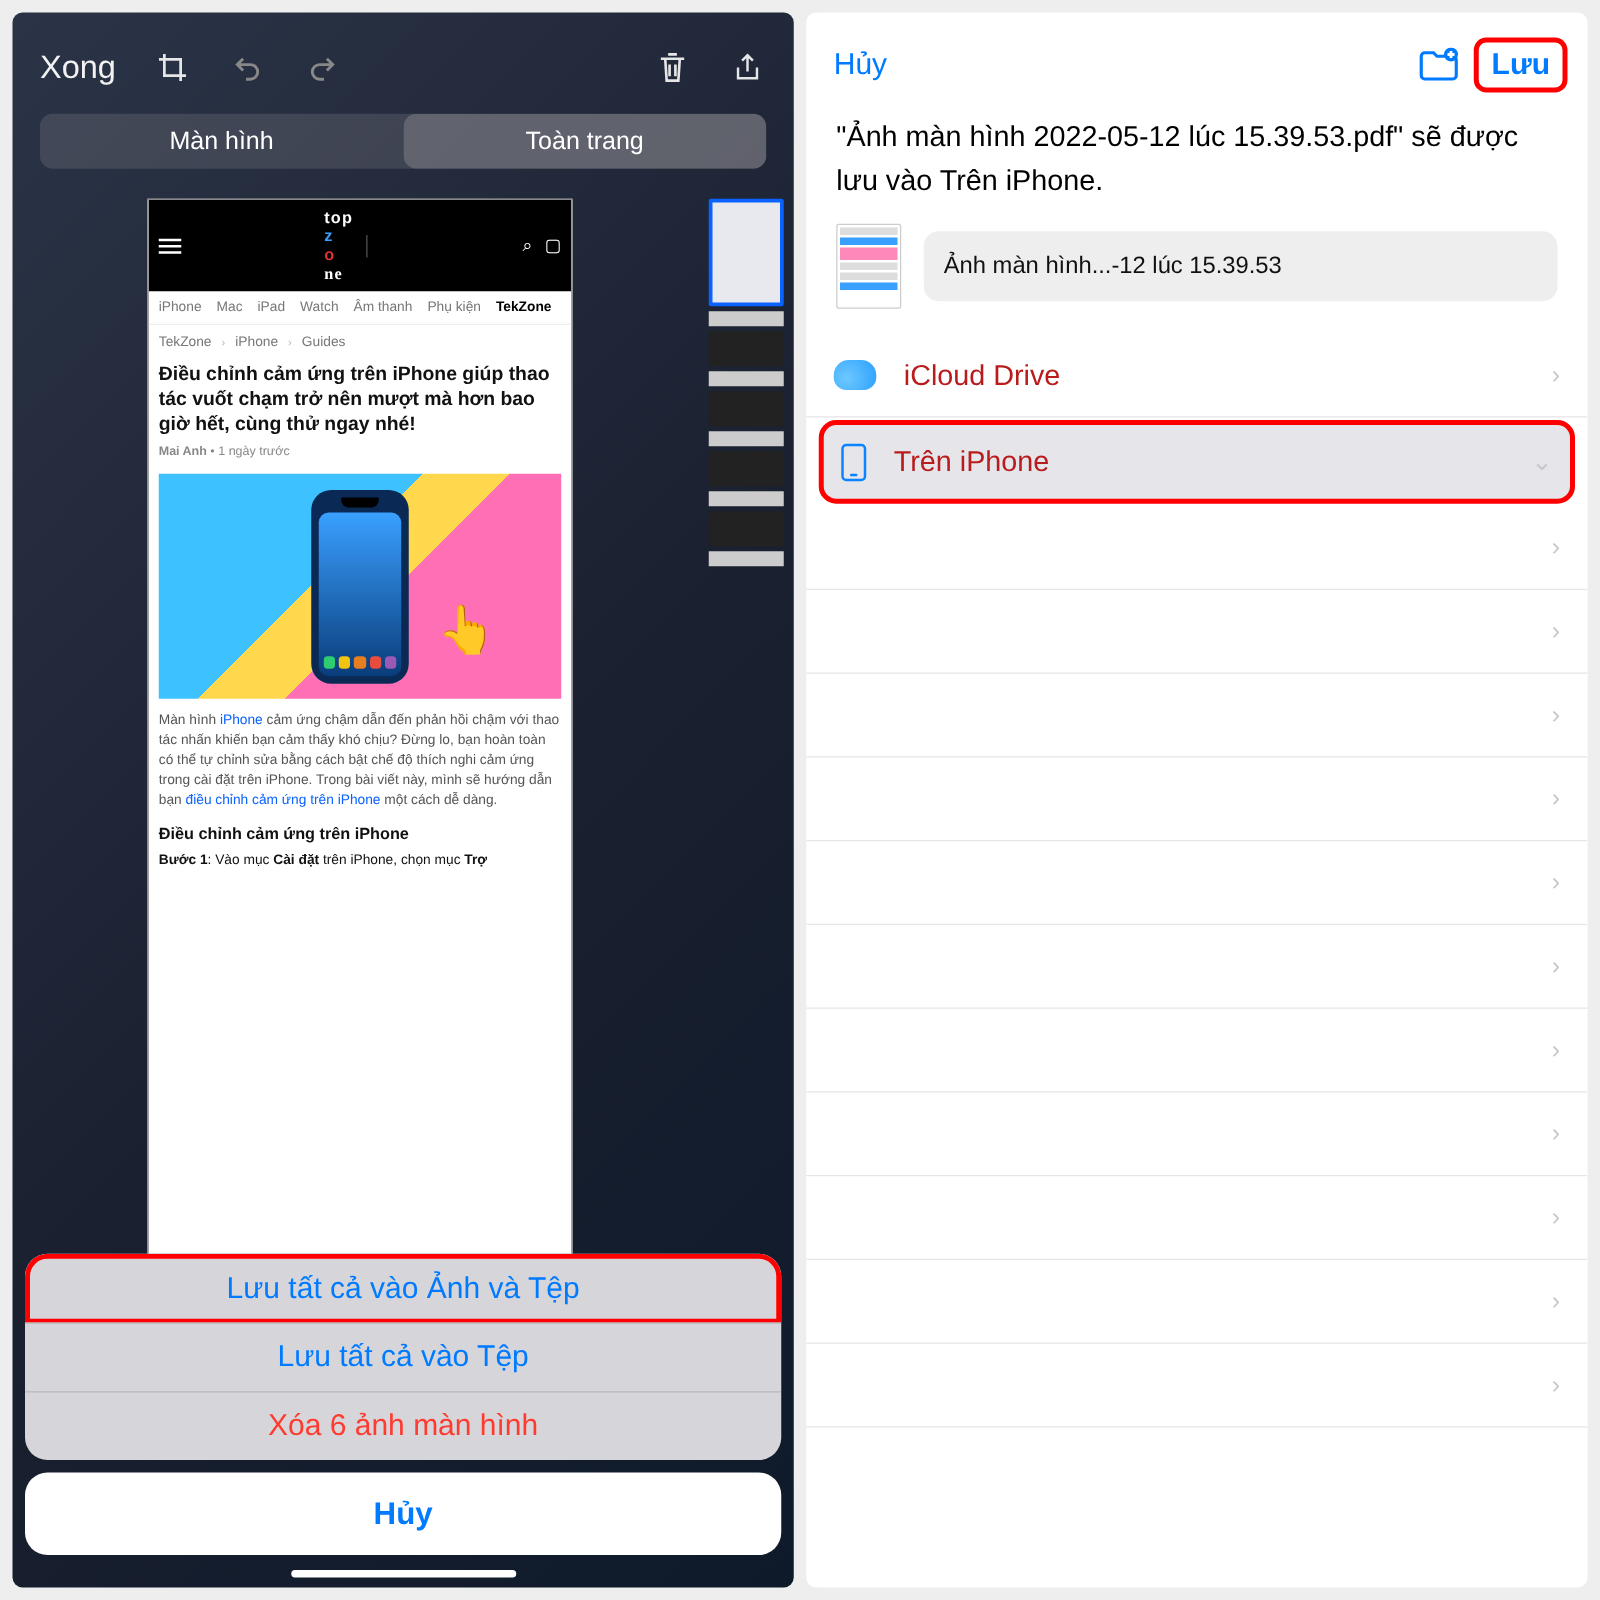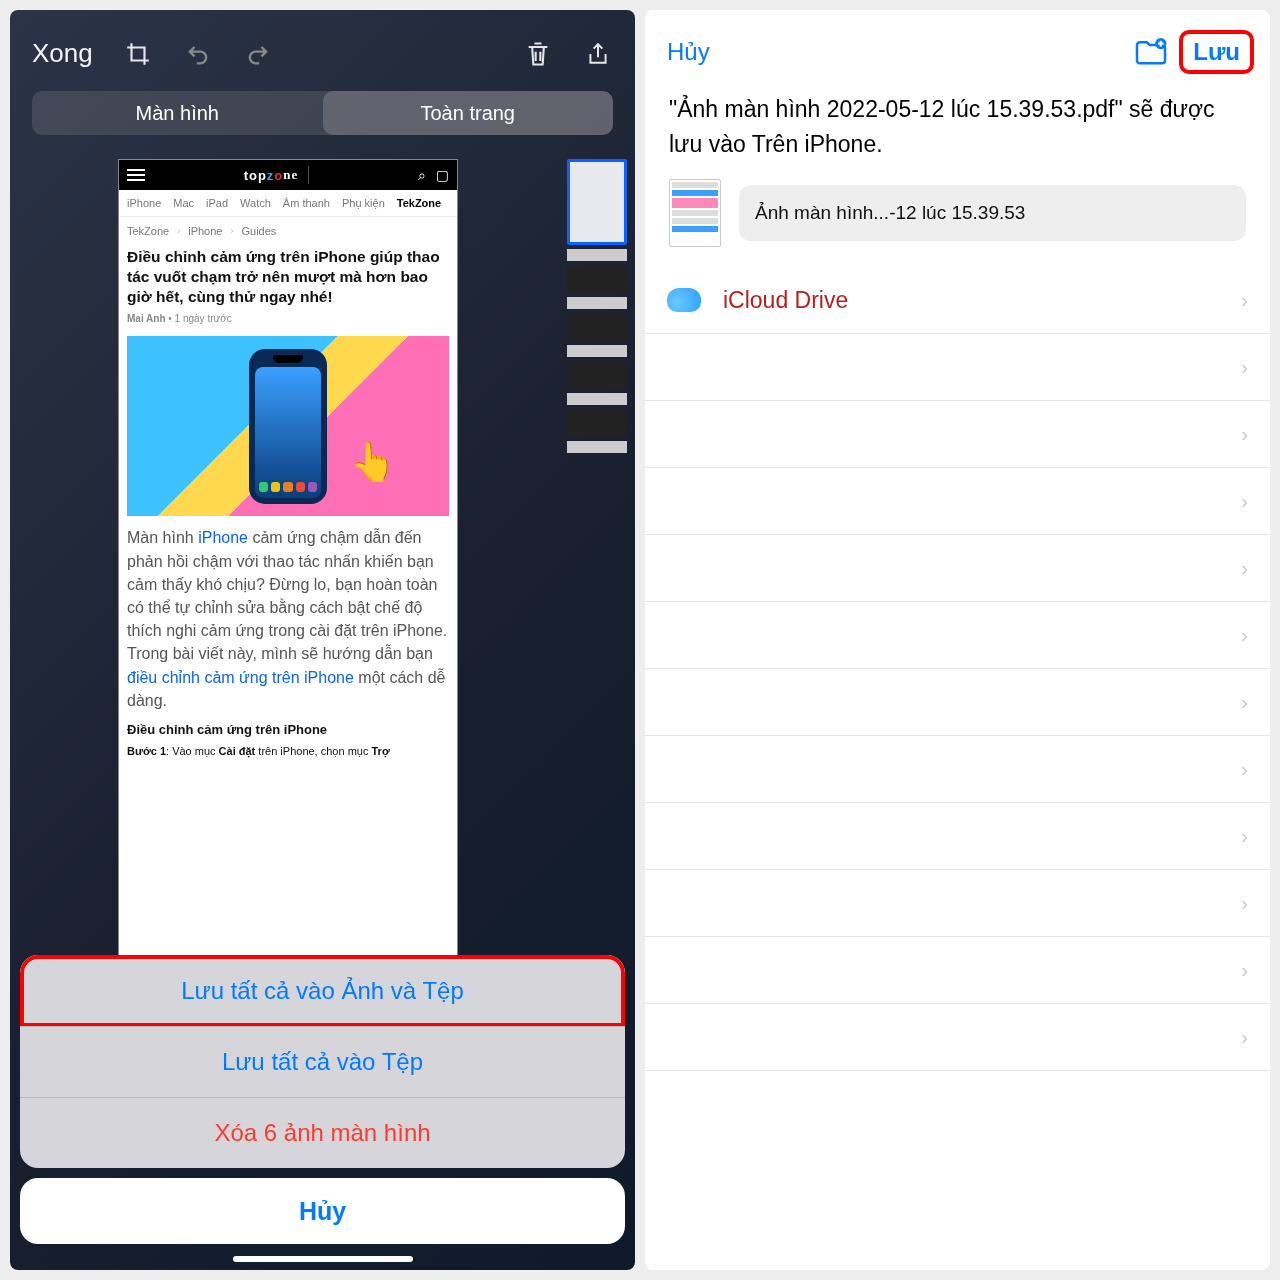--- a/index.html
+++ b/index.html
@@ -15,55 +15,55 @@
 .spacer { flex: 1; }
 .seg { margin: 4px 22px 14px 22px; display:flex; background: rgba(120,120,128,.32); border-radius: 10px; height: 44px; overflow:hidden; }
 .seg div { flex:1; display:flex; align-items:center; justify-content:center; color:#fff; font-size:20px; }
 .seg .active { background: rgba(120,120,128,.6); border-radius: 10px; }
 .viewer { flex:1; position:relative; padding: 0 8px; display:flex; }
 .page { background:#fff; margin: 10px 0 0 100px; width: 340px; border: 1px solid #888; border-bottom:none; display:flex; flex-direction:column; font-size: 12px; color:#111; overflow:hidden; }
 .p-head { background:#000; color:#fff; display:flex; align-items:center; padding:6px 8px; gap:8px; }
 .ham { width:18px; height:12px; display:flex; flex-direction:column; justify-content:space-between; }
 .ham span{height:2px; background:#fff;}
 .logo { flex:1; text-align:center; font-weight:700; letter-spacing:1px; font-size:13px; display:flex; align-items:center; justify-content:center; gap:6px; }
-.logo-top { display:flex; align-items:flex-end;}
+.logo-top { display:flex; align-items:flex-start;flex-direction:column;}
 .logo-top .z1{color:#fff;} .logo-top .z2{color:#3aa0ff;} .logo-top .z3{color:#d33;} .logo-top .z4{color:#fff;font-family:Liberation Serif, serif;}
 .div-v { width:1px; height:18px; background:#555; margin:0 4px; }
 .appl { font-size:12px; }
 .pp-icons { display:flex; gap:10px; font-size:14px; }
 .navcats { display:flex; gap:12px; padding:7px 8px; font-size:11px; color:#777; border-bottom:1px solid #eee; }
 .navcats .act{ color:#000; font-weight:700; }
 .crumb { padding:8px 8px 0 8px; font-size:11px; color:#777; display:flex; gap:8px; align-items:center; }
 .crumb span.sep{ color:#bbb; font-size:9px; }
 .arthead { padding:10px 8px 4px 8px; font-weight:800; font-size:15.5px; line-height:1.3; color:#111; }
 .meta { padding:2px 8px 8px 8px; font-size:10px; color:#888; }
 .hero { margin: 4px 8px; height: 180px; background: linear-gradient(135deg,#3dc1ff 0 42%, #ffd84d 42% 56%, #ff6fb5 56% 100%); display:flex; align-items:center; justify-content:center; position:relative; }
 .phone { width:78px; height:155px; background:#0a2a55; border-radius:16px; padding:6px; display:flex; flex-direction:column; gap:4px; position:relative; }
 .notch { align-self:center; width:30px; height:8px; background:#000; border-radius:0 0 6px 6px; }
 .scr { flex:1; background: linear-gradient(180deg,#3aa0ff,#0a3c7a); border-radius:8px; position:relative; }
 .iconrow{ position:absolute; bottom:6px; left:4px; right:4px; display:flex; gap:3px; justify-content:center; }
 .iconrow i{ width:10px; height:10px; border-radius:3px; }
 .iconrow i:nth-child(1){background:#2ecc71;} .iconrow i:nth-child(2){background:#f1c40f;}
 .iconrow i:nth-child(3){background:#e67e22;} .iconrow i:nth-child(4){background:#e74c3c;}
 .iconrow i:nth-child(5){background:#9b59b6;}
 .hand { position:absolute; right:52px; bottom:32px; font-size:38px;}
-.para { padding:6px 8px; font-size:16px; color:#555; line-height:1.45; }
+.para { padding:6px 8px; font-size:11px; color:#555; line-height:1.45; }
 .para a { color:#0a62ff; text-decoration:none;}
 .h2 { padding:4px 8px; font-weight:800; font-size:13px; }
 .steptxt { padding:4px 8px; font-size:11px; }
 .steptxt b{font-weight:700;}
 
 .thumbs { position:absolute; right:8px; top:10px; width:60px; display:flex; flex-direction:column; gap:2px;}
 .thumb { width:60px; height:86px; background:#e8e8ef; border:2px solid #888; border-radius:2px;}
 .thumb.sel{ border-color:#0a62ff; border-width:3px;}
 .tseg { width:60px; height:12px; background:#ccc; margin-top:2px;}
 .tseg.d{ height:28px; background:#222; }
 
 .sheet { background: #d6d6da; margin:0 10px 10px 10px; border-radius: 18px; overflow:hidden; }
-.sheet-row { height:71px; display:flex; align-items:center; justify-content:center; font-size:24px; color:#007aff; }
+.sheet-row { height:55px; display:flex; align-items:center; justify-content:center; font-size:24px; color:#007aff; }
 .sheet-row + .sheet-row { border-top:1px solid #b8b8bc; }
 .sheet-row.red { color:#ff3b30; }
 .hl-red { border: 4px solid #ff0000; border-radius: 18px 18px 0 0; border-bottom-width:3px; }
 .cancel-btn { background:#fff; margin:0 10px 12px 10px; border-radius:18px; height:66px; display:flex; align-items:center; justify-content:center; font-size:25px; color:#007aff; font-weight:600; }
 .homebar { align-self:center; width:180px; height:6px; background:#fff; border-radius:3px; margin:0 auto 8px auto;}
 
 
 .right { background:#fff; display:flex; flex-direction:column; }
 .r-top { display:flex; align-items:center; padding: 20px 16px 8px 22px; gap:10px; }
 .huy { font-size:24px; color:#007aff; flex:1; font-weight:400; }
@@ -244,20 +244,25 @@
     </div>
     <div class="file-field">Ảnh màn hình...-12 lúc 15.39.53</div>
   </div>
 
   <div class="loc-list">
     <div class="loc">
       <span class="icloud-ic"></span>
       <span class="loc-label">iCloud Drive</span>
       <span class="chev">›</span>
     </div>
+    <div class="loc sel-row hl-loc">
+      <span class="iphone-ic"></span>
+      <span class="loc-label">Trên iPhone</span>
+      <span class="chev">⌄</span>
+    </div>
     <div class="empty-row">
         <span class="chev">›</span>
       </div>
     <div class="empty-row">
         <span class="chev">›</span>
       </div>
     <div class="empty-row">
         <span class="chev">›</span>
       </div>
     <div class="empty-row">

